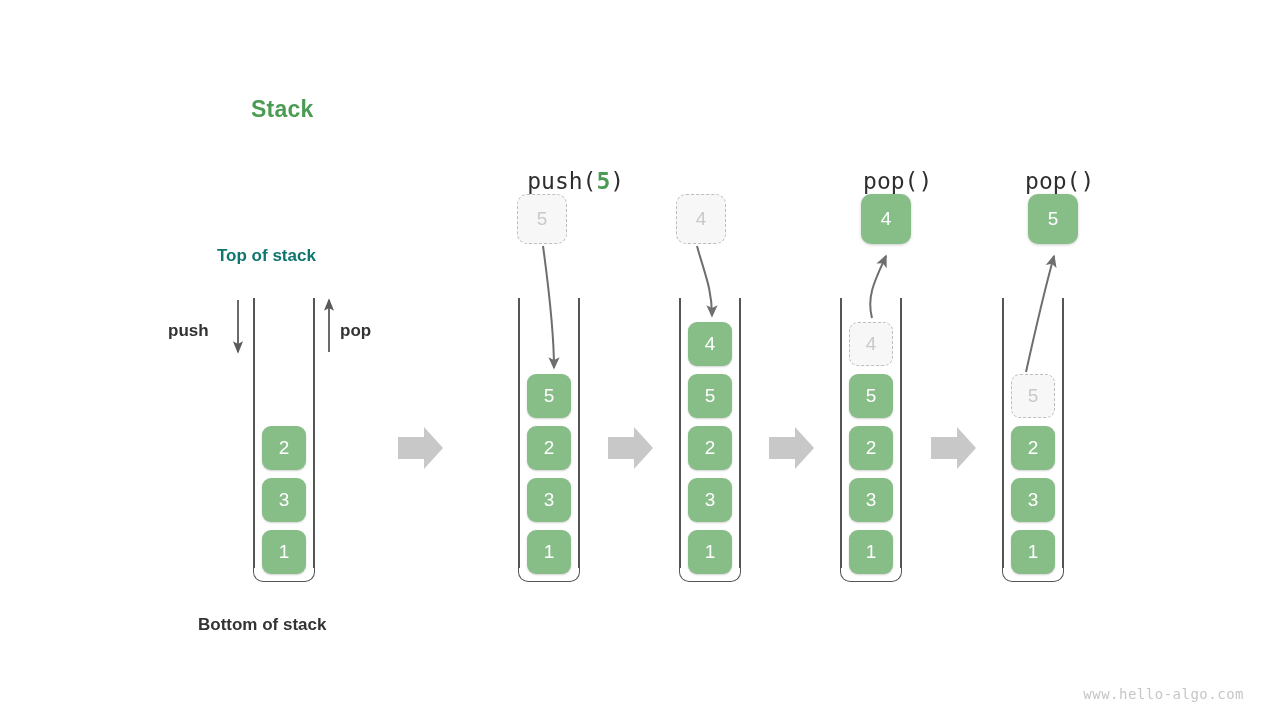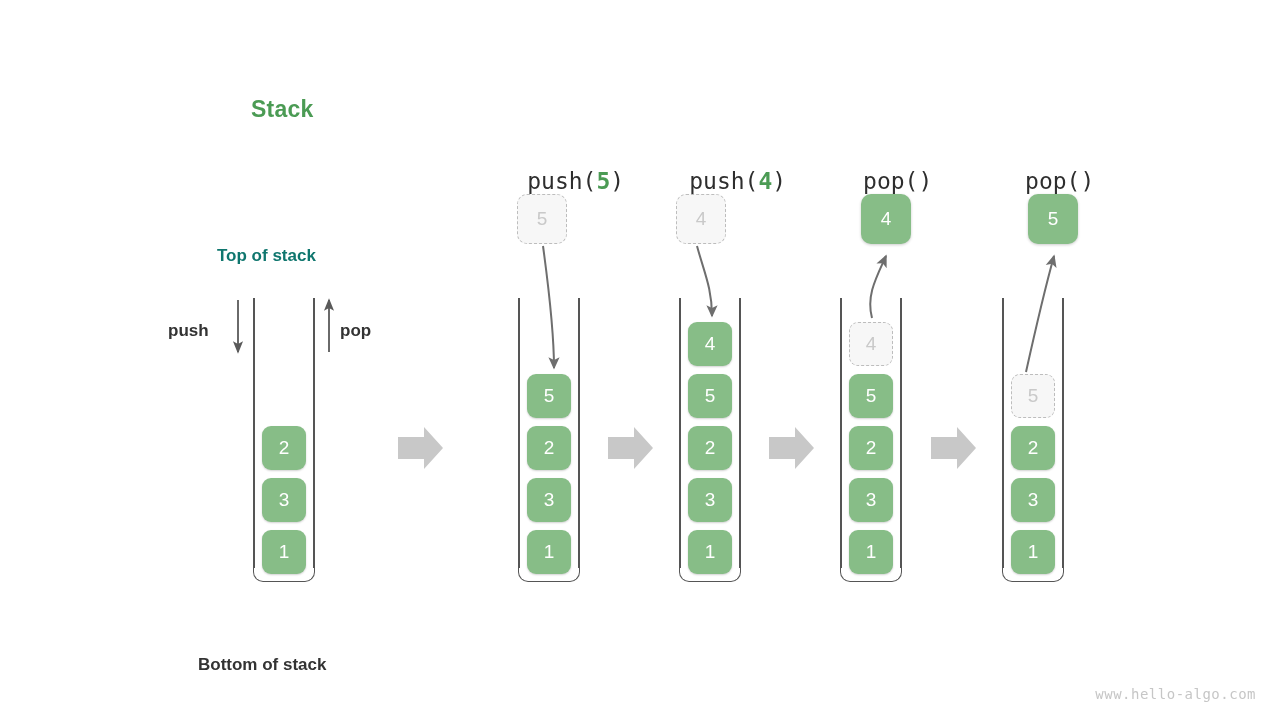--- a/index.html
+++ b/index.html
@@ -42,21 +42,20 @@
     color: #0f766e;
     white-space: nowrap;
   }
   .bottom-label {
     left: 198px;
     top: 615px;
     font-size: 17px;
     font-weight: bold;
     color: #333333;
     white-space: nowrap;
-    margin-top: 40px;
   }
   .push-label {
     left: 168px;
     top: 321px;
     font-size: 17px;
     font-weight: bold;
     color: #333333;
   }
   .pop-label {
     left: 340px;
@@ -161,21 +160,21 @@
   svg.overlay {
     position: absolute;
     left: 0; top: 0;
     width: 1280px;
     height: 720px;
     pointer-events: none;
   }
 
   .watermark {
     position: absolute;
-    right: 24px;
+    right: 36px;
     bottom: 18px;
     font-family: "DejaVu Sans Mono", monospace;
     font-size: 14px;
     color: #c6c6c6;
     letter-spacing: 0.5px;
   }
 </style>
 </head>
 <body>
 
@@ -206,23 +205,20 @@
     <div class="wall left" style="height:270px;"></div>
     <div class="wall right" style="height:270px;"></div>
     <div class="base" style="top:258px;"></div>
     <div class="base-cover" style="top:258px;"></div>
     <div class="cell filled" style="left:9px; top:76px;">5</div>
     <div class="cell filled" style="left:9px; top:128px;">2</div>
     <div class="cell filled" style="left:9px; top:180px;">3</div>
     <div class="cell filled" style="left:9px; top:232px;">1</div>
   </div>
 
-  <div class="abs op-header" style="left:610px;">
-    <span>push(</span><span class="num">4</span><span>)</span>
-  </div>
   <div class="float-cell ghost" style="left:676px; top:194px;">4</div>
 
   <div class="stack-wrap" style="left:679px; top:298px; height:284px;">
     <div class="wall left" style="height:270px;"></div>
     <div class="wall right" style="height:270px;"></div>
     <div class="base" style="top:258px;"></div>
     <div class="base-cover" style="top:258px;"></div>
     <div class="cell filled" style="left:9px; top:24px;">4</div>
     <div class="cell filled" style="left:9px; top:76px;">5</div>
     <div class="cell filled" style="left:9px; top:128px;">2</div>

